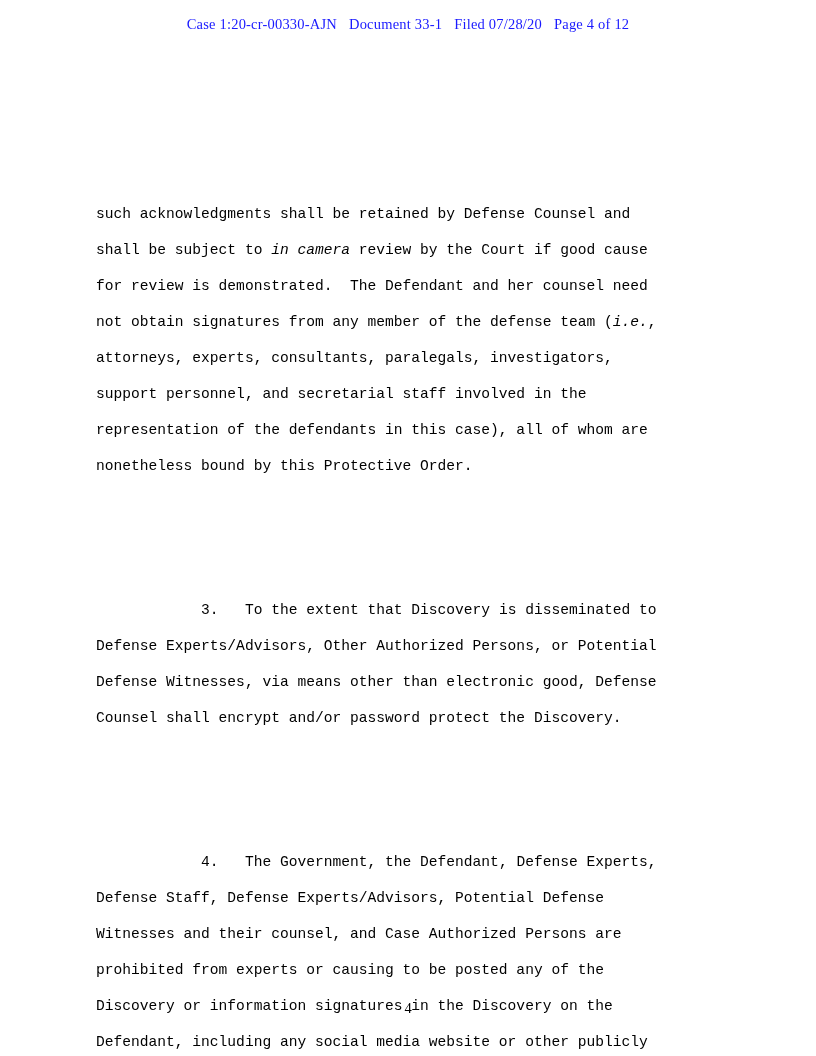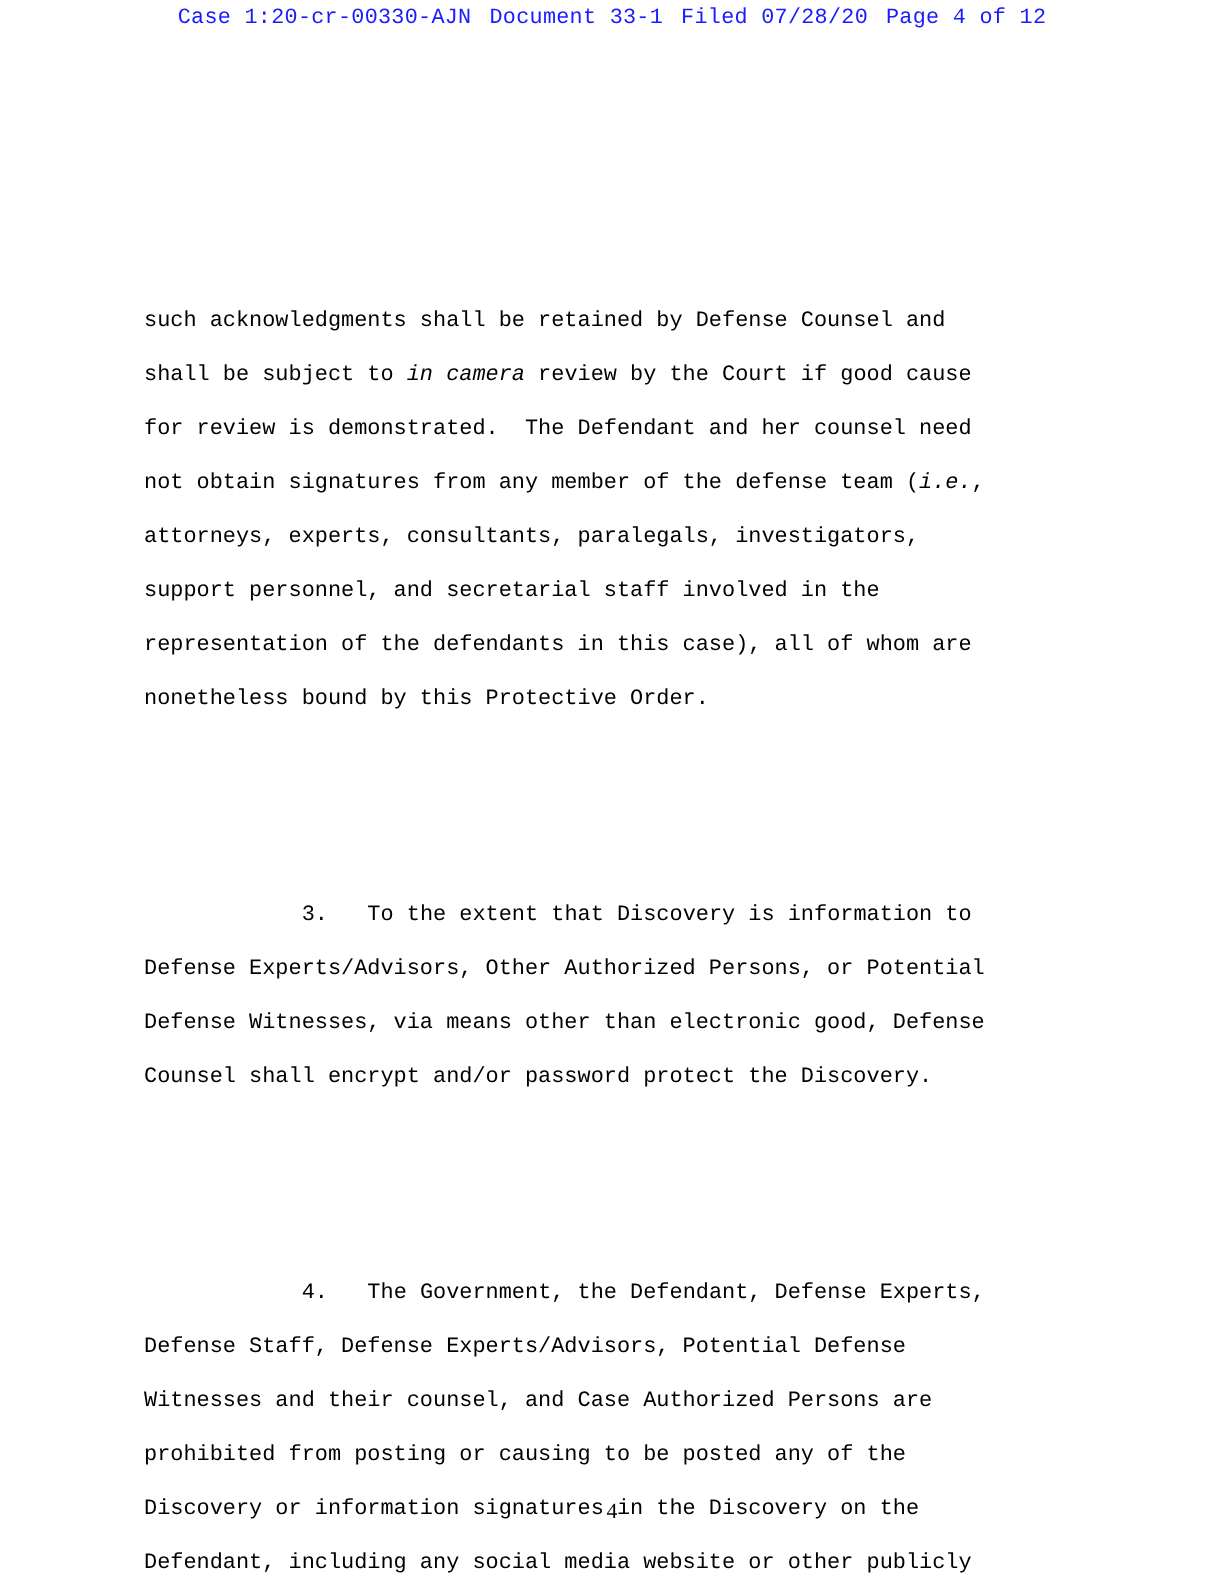--- a/index.html
+++ b/index.html
@@ -18,26 +18,26 @@
 
   .page {
     position: relative;
     width: 816px;
     height: 1056px;
     box-sizing: border-box;
   }
 
   .ecf-header {
     position: absolute;
-    top: 4px;
+    top: 16px;
     left: 0;
     width: 816px;
     text-align: center;
     color: #1a1aff;
-    font-family: Liberation Mono, monospace;
+    font-family: Liberation Serif, serif;
     font-size: 14.5px;
     letter-spacing: 0.2px;
     white-space: nowrap;
   }
   .ecf-header .seg {
     display: inline;
   }
   .ecf-header .gap {
     display: inline-block;
     width: 12px;
@@ -94,29 +94,29 @@
 
     <p class="para"><span>such acknowledgments shall be retained by Defense Counsel and</span>
 <span>shall be subject to </span><span class="ital">in camera</span><span> review by the Court if good cause</span>
 <span>for review is demonstrated.  The Defendant and her counsel need</span>
 <span>not obtain signatures from any member of the defense team (</span><span class="ital">i.e.</span><span>,</span>
 <span>attorneys, experts, consultants, paralegals, investigators,</span>
 <span>support personnel, and secretarial staff involved in the</span>
 <span>representation of the defendants in this case), all of whom are</span>
 <span>nonetheless bound by this Protective Order.</span></p>
 
-    <p class="para"><span class="indent"></span><span>3.</span>&nbsp;&nbsp;&nbsp;<span>To the extent that Discovery is information to</span>
+    <p class="para"><span class="indent"></span><span>3.</span>&nbsp;&nbsp;&nbsp;<span>To the extent that Discovery is disseminated to</span>
 <span>Defense Experts/Advisors, Other Authorized Persons, or Potential</span>
 <span>Defense Witnesses, via means other than electronic good, Defense</span>
 <span>Counsel shall encrypt and/or password protect the Discovery.</span></p>
 
     <p class="para"><span class="indent"></span><span>4.</span>&nbsp;&nbsp;&nbsp;<span>The Government, the Defendant, Defense Experts,</span>
 <span>Defense Staff, Defense Experts/Advisors, Potential Defense</span>
 <span>Witnesses and their counsel, and Case Authorized Persons are</span>
-<span>prohibited from posting or causing to be posted any of the</span>
+<span>prohibited from experts or causing to be posted any of the</span>
 <span>Discovery or information signatures in the Discovery on the</span>
 <span>Defendant, including any social media website or other publicly</span>
 </p>
 
     
 
   </div>
 
   <div class="page-number">4</div>
 

